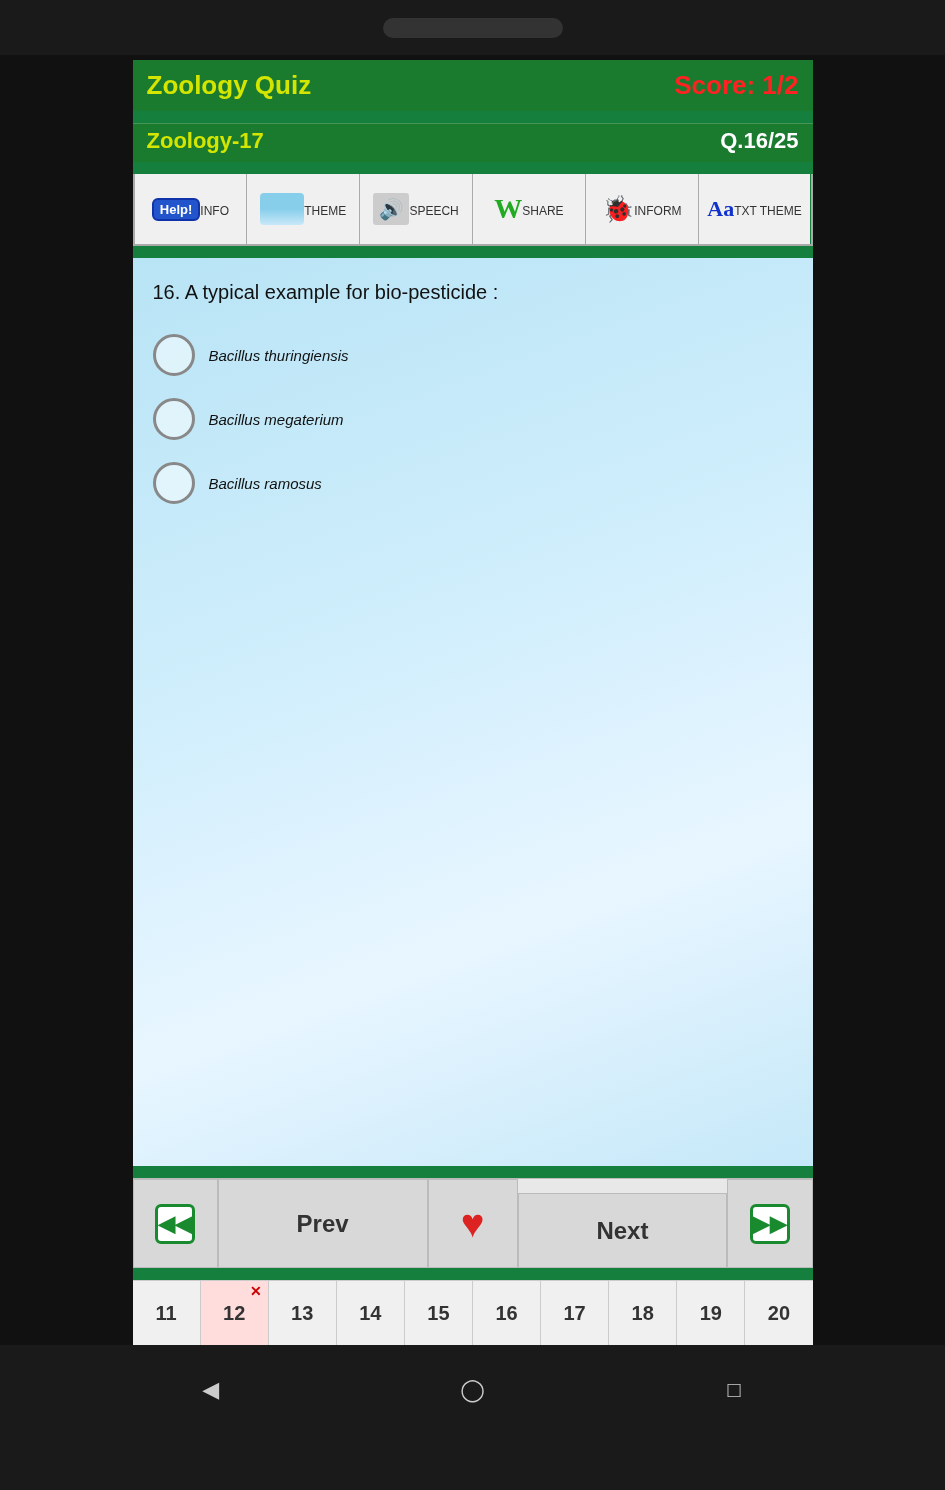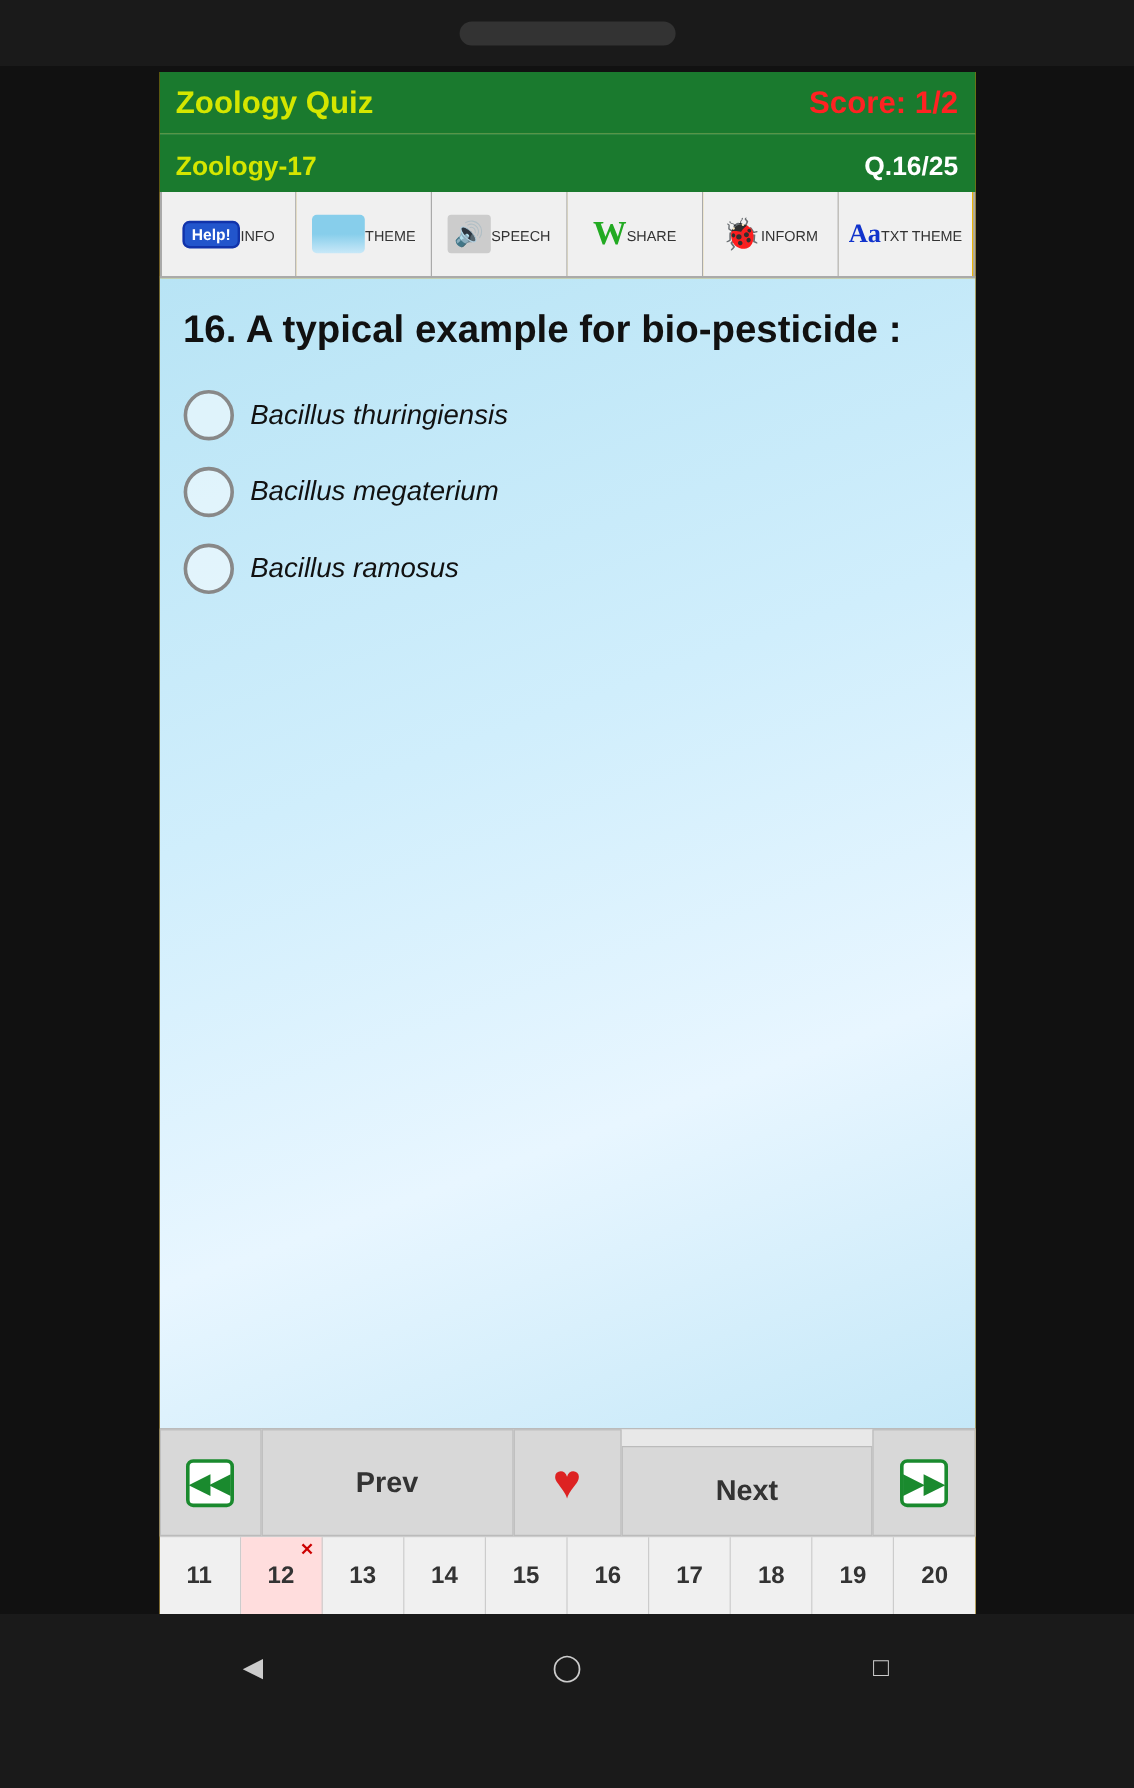--- a/index.html
+++ b/index.html
@@ -27,26 +27,27 @@
 
     .phone-notch {
       width: 180px;
       height: 20px;
       background: #333;
       border-radius: 10px;
     }
 
     .app-container {
       width: 680px;
-      background: #eab308;
+      background: #15803d;
       display: flex;
       flex-direction: column;
       flex: 1;
       overflow: hidden;
       margin-top: 5px;
+      gap: 12px;
     }
 
     
     .header-top {
       background: #1a7a2e;
       padding: 10px 14px;
       display: flex;
       justify-content: space-between;
       align-items: center;
     }
@@ -58,21 +59,21 @@
     }
 
     .score {
       color: #ff2222;
       font-size: 26px;
       font-weight: bold;
     }
 
     .header-sub {
       background: #1a7a2e;
-      padding: 14px 14px 8px;
+      padding: 4px 14px 8px;
       display: flex;
       justify-content: space-between;
       align-items: center;
       border-top: 1px solid rgba(255,255,255,0.2);
     }
 
     .quiz-name {
       color: #d4e600;
       font-size: 22px;
       font-weight: bold;
@@ -187,22 +188,22 @@
     
     .question-area {
       flex: 1;
       background: linear-gradient(160deg, #b8e4f5 0%, #d0eefc 40%, #e8f6ff 70%, #c5e8f8 100%);
       padding: 20px 20px 10px 20px;
       display: flex;
       flex-direction: column;
     }
 
     .question-text {
-      font-size: 32px;
-      font-weight: bold;
+      font-size: 20px;
+      font-weight: normal;
       color: #111;
       margin-bottom: 28px;
       line-height: 1.4;
     }
 
     .option-row {
       display: flex;
       align-items: center;
       margin-bottom: 22px;
       cursor: pointer;
@@ -222,21 +223,21 @@
     }
 
     .radio-inner {
       width: 16px;
       height: 16px;
       border-radius: 50%;
       background: transparent;
     }
 
     .option-text {
-      font-size: 23px;
+      font-size: 15px;
       color: #111;
       font-style: italic;
     }
 
     
     .bottom-nav {
       display: flex;
       height: 90px;
       border-top: 1px solid #bbb;
       background: #e8e8e8;

